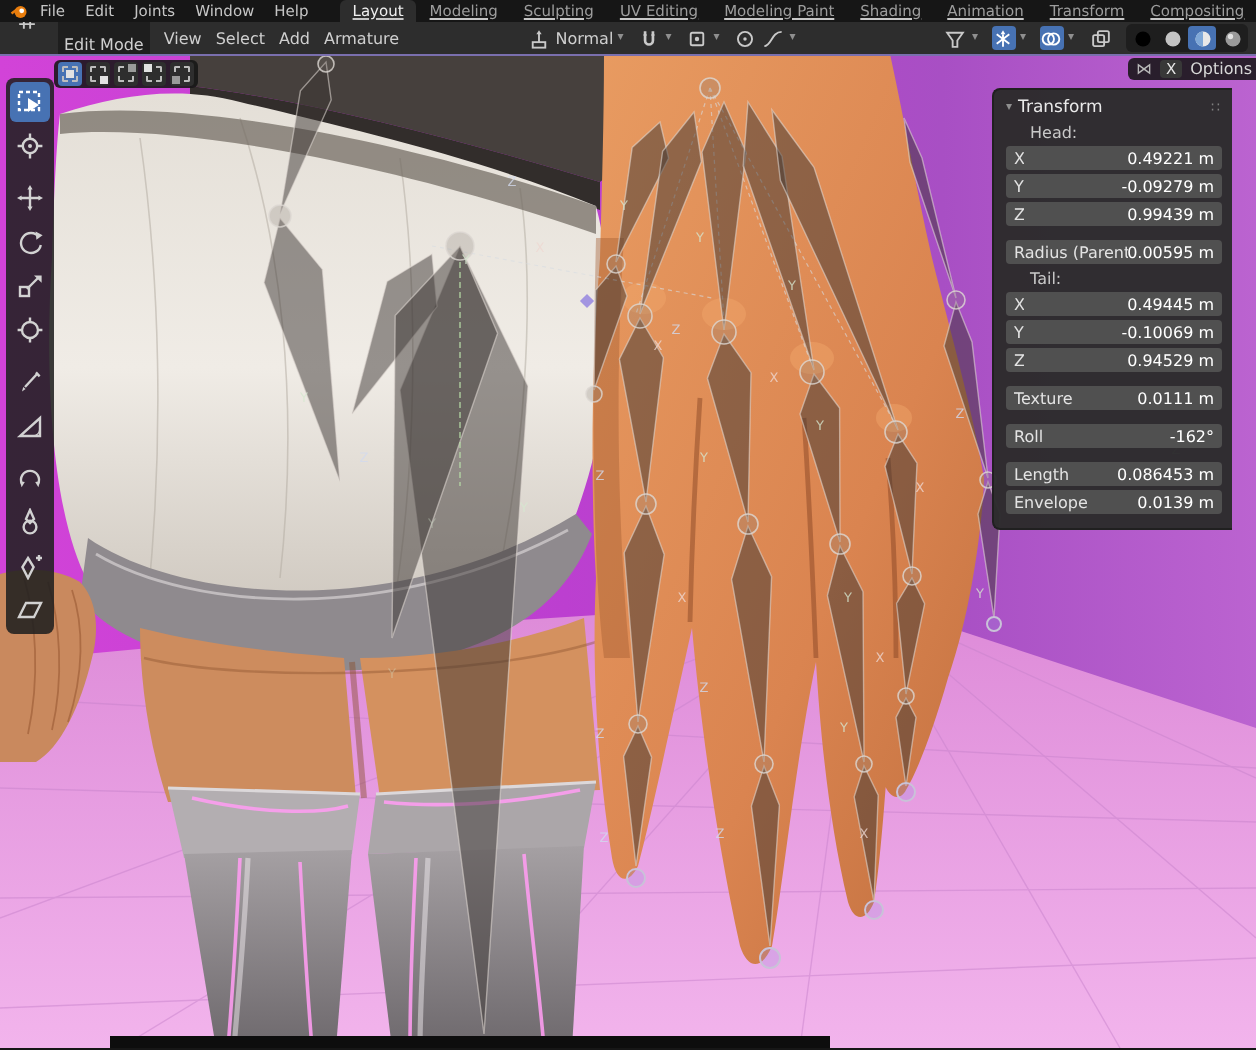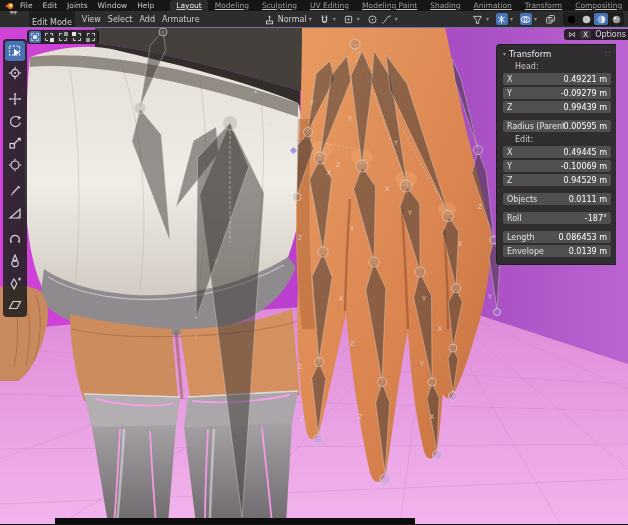--- a/index.html
+++ b/index.html
@@ -594,42 +594,42 @@
       </div>
       <div class="prow">
         <span class="pl">Z</span>
           <span class="pv">0.99439 m</span>
       </div>
       <div class="pgap"></div>
       <div class="prow">
         <span class="pl">Radius (Parent</span>
           <span class="pv">0.00595 m</span>
       </div>
-      <div class="seclabel">Edit:</div>
+      <div class="seclabel">Tail:</div>
       <div class="prow">
         <span class="pl">X</span>
           <span class="pv">0.49445 m</span>
       </div>
       <div class="prow">
         <span class="pl">Y</span>
           <span class="pv">-0.10069 m</span>
       </div>
       <div class="prow">
         <span class="pl">Z</span>
           <span class="pv">0.94529 m</span>
       </div>
       <div class="pgap"></div>
       <div class="prow">
-        <span class="pl">Objects</span>
+        <span class="pl">Texture</span>
           <span class="pv">0.0111 m</span>
       </div>
       <div class="pgap"></div>
       <div class="prow">
         <span class="pl">Roll</span>
-          <span class="pv">-187°</span>
+          <span class="pv">-162°</span>
       </div>
       <div class="pgap"></div>
       <div class="prow">
         <span class="pl">Length</span>
           <span class="pv">0.086453 m</span>
       </div>
       <div class="prow">
         <span class="pl">Envelope</span>
           <span class="pv">0.0139 m</span>
       </div>

